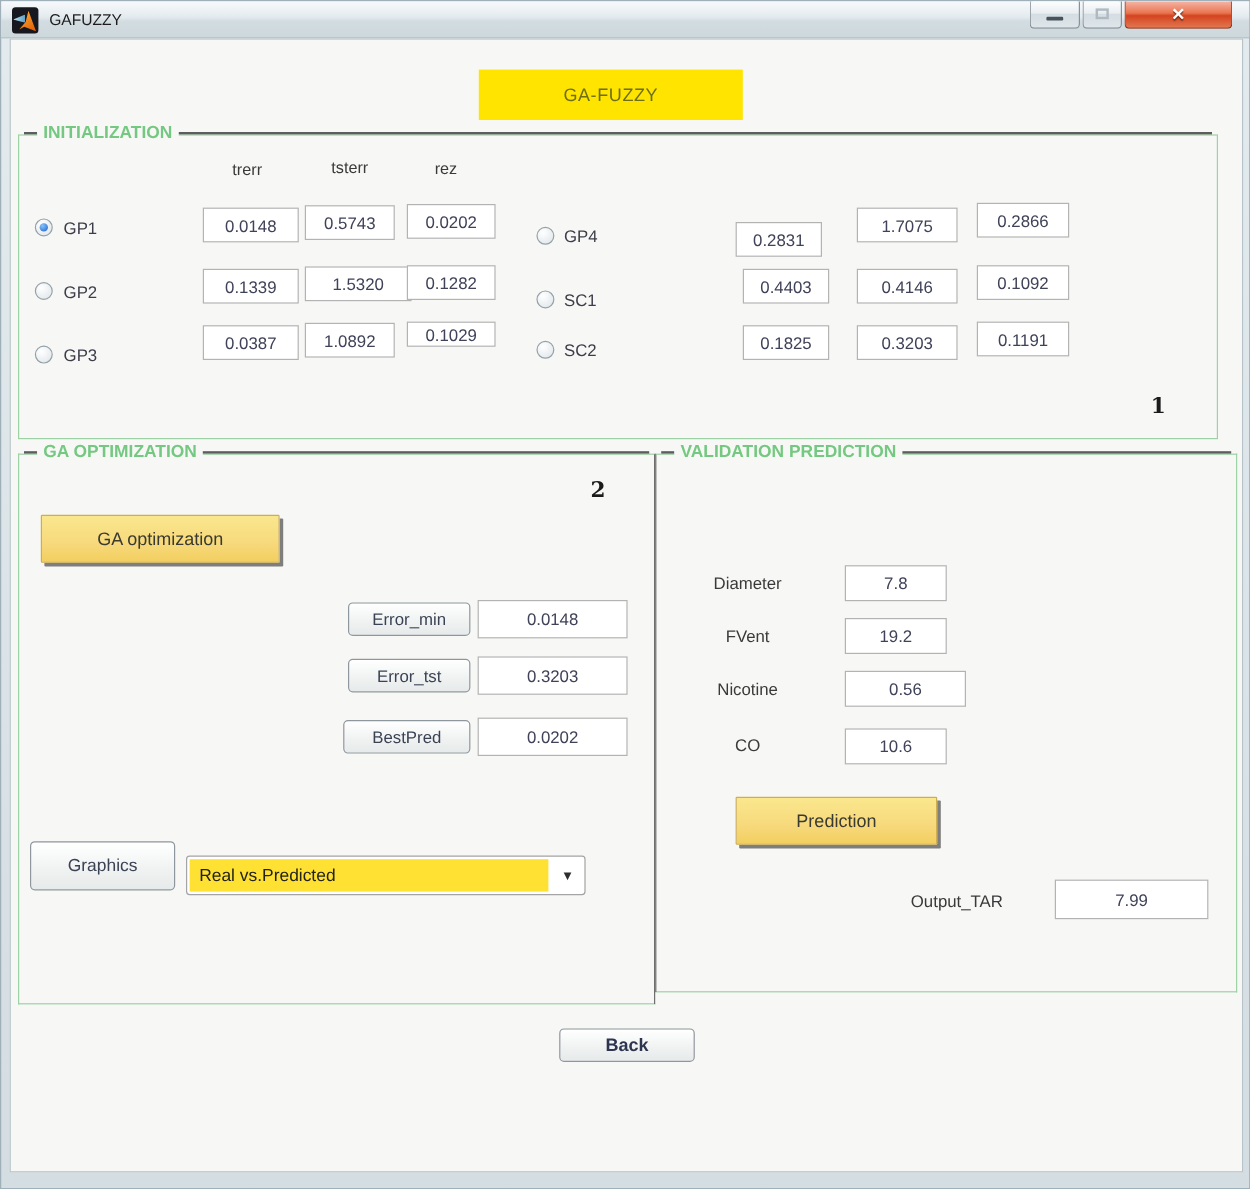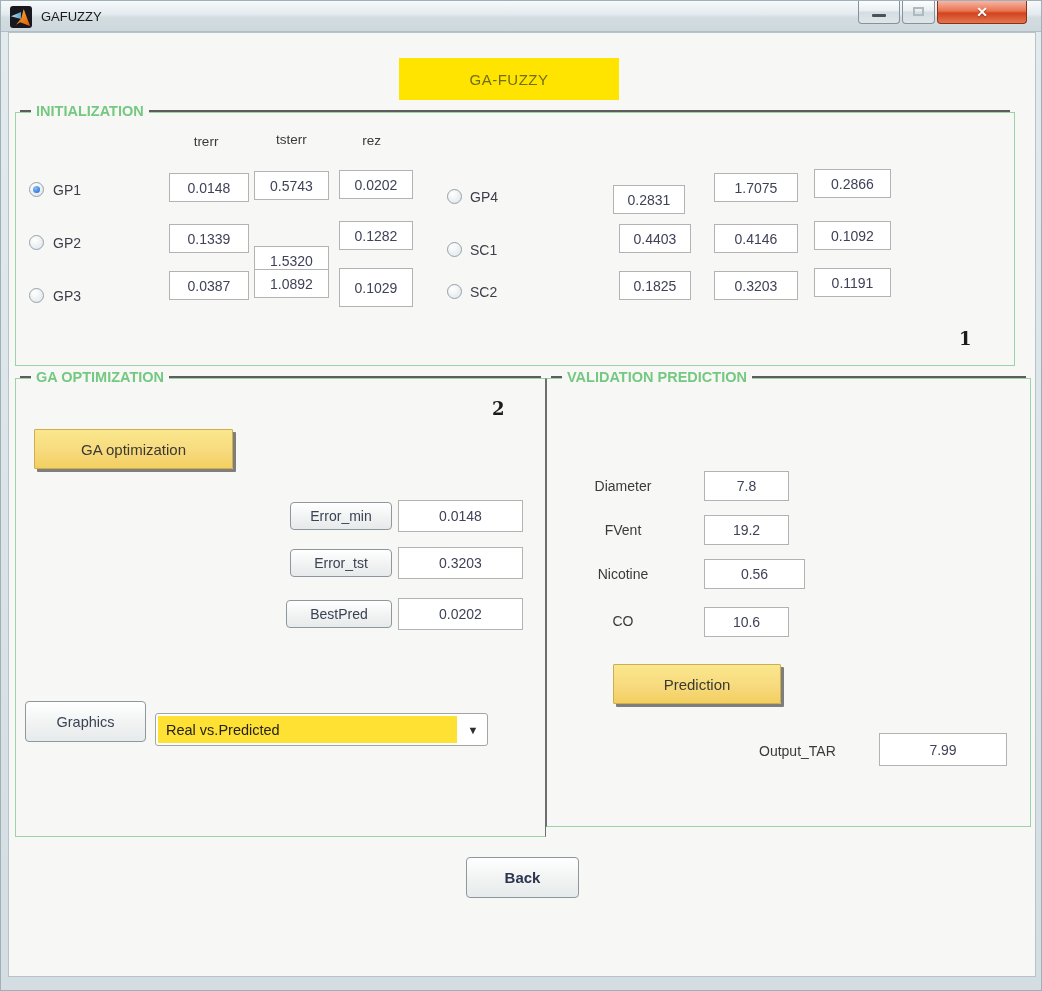--- a/index.html
+++ b/index.html
@@ -123,26 +123,26 @@
   <div class="abs radio" style="left:28px;top:234px;"></div>
   <div class="abs radio-lbl" style="left:52px;top:234px;">GP2</div>
   <div class="abs radio" style="left:28px;top:287px;"></div>
   <div class="abs radio-lbl" style="left:52px;top:287px;">GP3</div>
 
   <div class="abs field" style="left:168px;top:172px;width:80px;height:29px;">0.0148</div>
   <div class="abs field" style="left:253px;top:170px;width:75px;height:29px;">0.5743</div>
   <div class="abs field" style="left:338px;top:169px;width:74px;height:29px;">0.0202</div>
 
   <div class="abs field" style="left:168px;top:223px;width:80px;height:29px;">0.1339</div>
-  <div class="abs field" style="left:253px;top:221px;width:75px;height:29px;margin-top:24px;">1.5320</div>
+  <div class="abs field" style="left:253px;top:221px;width:89px;height:29px;">1.5320</div>
   <div class="abs field" style="left:338px;top:220px;width:74px;height:29px;">0.1282</div>
 
   <div class="abs field" style="left:168px;top:270px;width:80px;height:29px;">0.0387</div>
   <div class="abs field" style="left:253px;top:268px;width:75px;height:29px;">1.0892</div>
-  <div class="abs field" style="left:338px;top:267px;width:74px;height:39px;text-align:center;">0.1029</div>
+  <div class="abs field" style="left:338px;top:267px;width:74px;height:21px;text-align:center;">0.1029</div>
 
   <div class="abs radio" style="left:446px;top:188px;"></div>
   <div class="abs radio-lbl" style="left:469px;top:188px;">GP4</div>
   <div class="abs radio" style="left:446px;top:241px;"></div>
   <div class="abs radio-lbl" style="left:469px;top:241px;">SC1</div>
   <div class="abs radio" style="left:446px;top:283px;"></div>
   <div class="abs radio-lbl" style="left:469px;top:283px;">SC2</div>
 
   <div class="abs field" style="left:612px;top:172px;width:72px;height:29px;margin-top:12px;">0.2831</div>
   <div class="abs field" style="left:713px;top:172px;width:84px;height:29px;">1.7075</div>
@@ -205,15 +205,15 @@
   <div class="abs field" style="left:703px;top:558px;width:101px;height:30px;">0.56</div>
 
   <div class="abs lbl" style="left:572px;top:612px;width:100px;text-align:center;font-size:14px;">CO</div>
   <div class="abs field" style="left:703px;top:606px;width:85px;height:30px;">10.6</div>
 
   <div class="abs btn-yellow" style="left:612px;top:663px;width:168px;height:40px;">Prediction</div>
 
   <div class="abs lbl" style="left:758px;top:742px;width:105px;font-size:14px;">Output_TAR</div>
   <div class="abs field" style="left:878px;top:732px;width:128px;height:33px;">7.99</div>
 
-  <div class="abs btn" style="left:465px;top:856px;width:113px;height:41px;font-weight:bold;font-size:15px;color:#2e3550;">Back</div>
+  <div class="abs btn" style="left:465px;top:856px;width:113px;height:28px;font-weight:bold;font-size:15px;color:#2e3550;">Back</div>
 
 </div>
 
 </body></html>

